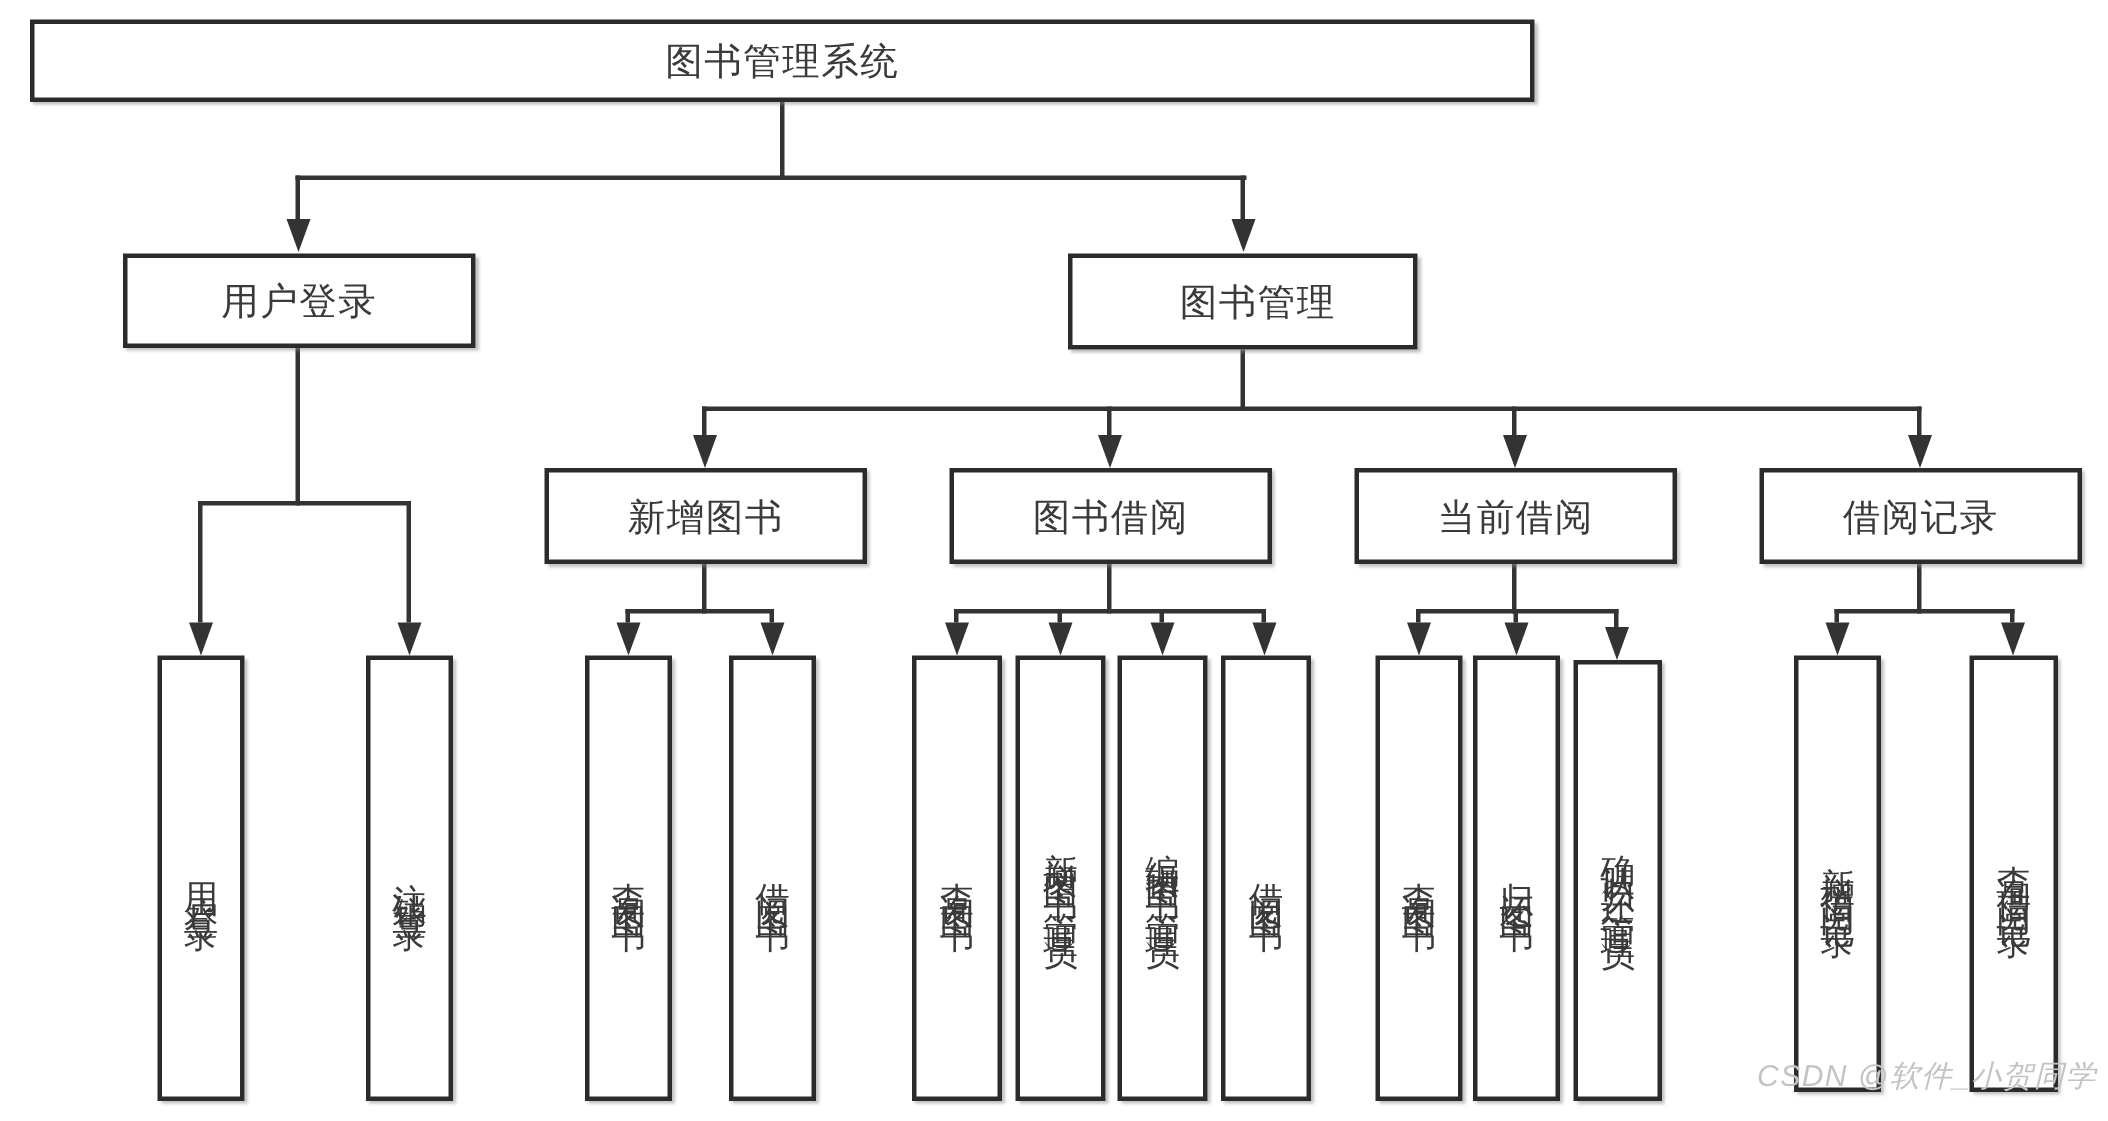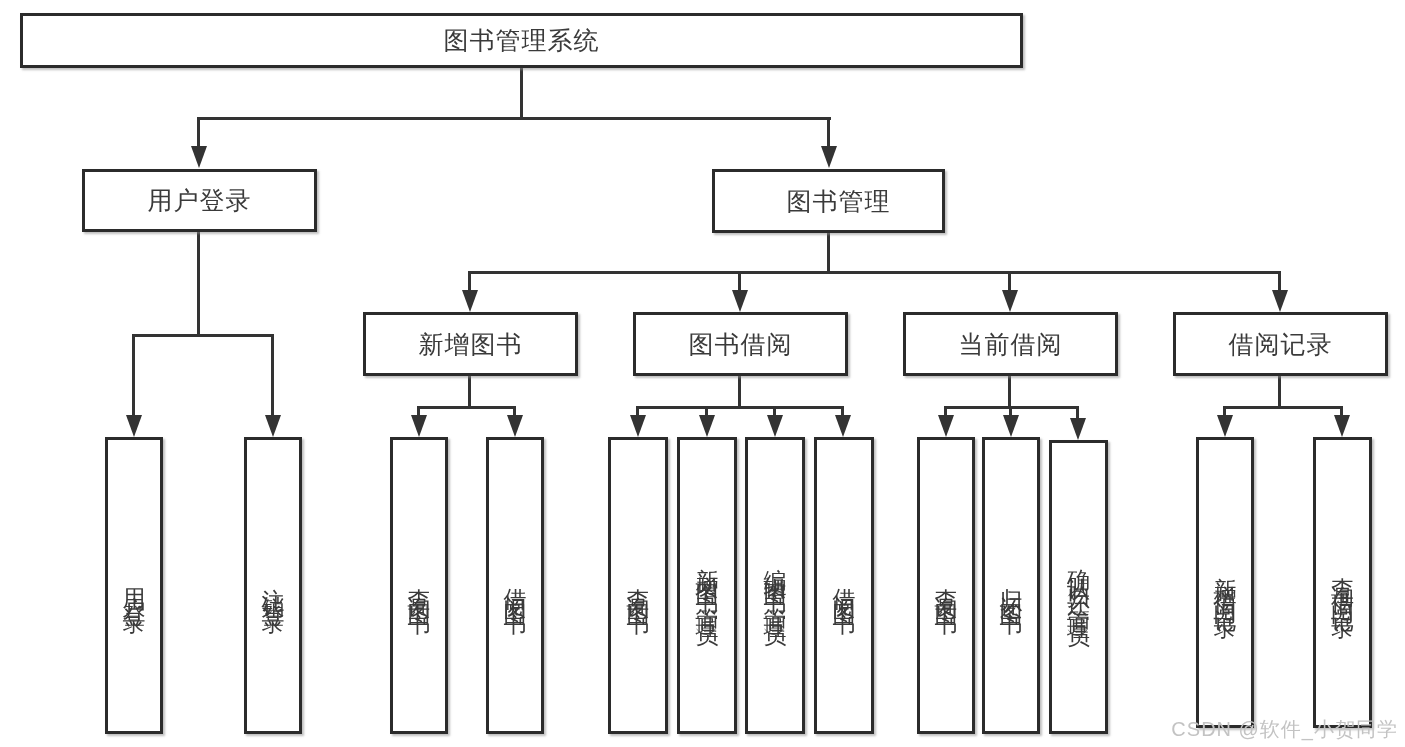--- a/index.html
+++ b/index.html
@@ -116,26 +116,27 @@
   .a-lf8  { left: 841px; top: 406px; height: 9px; }
   .a-lf9  { left: 944px; top: 406px; height: 9px; }
   .a-lf10 { left: 1009px;top: 406px; height: 9px; }
   .a-lf11 { left: 1076px;top: 406px; height: 12px; }
   .a-lf12 { left: 1223px;top: 406px; height: 9px; }
   .a-lf13 { left: 1340px;top: 406px; height: 9px; }
   
   .watermark {
     position: absolute;
     right: 7px;
-    bottom: 4px;
+    bottom: 16px;
     font-size: 20px;
     color: #c3c3c3;
     letter-spacing: 1px;
     z-index: 5;
     white-space: nowrap;
+    font-style: italic;
   }
 </style>
 </head>
 <body>
 
 <div class="canvas">
 
   <div class="vline v-root"></div>
   <div class="hline h-root"></div>
   <div class="arrow a-l2a"></div>

